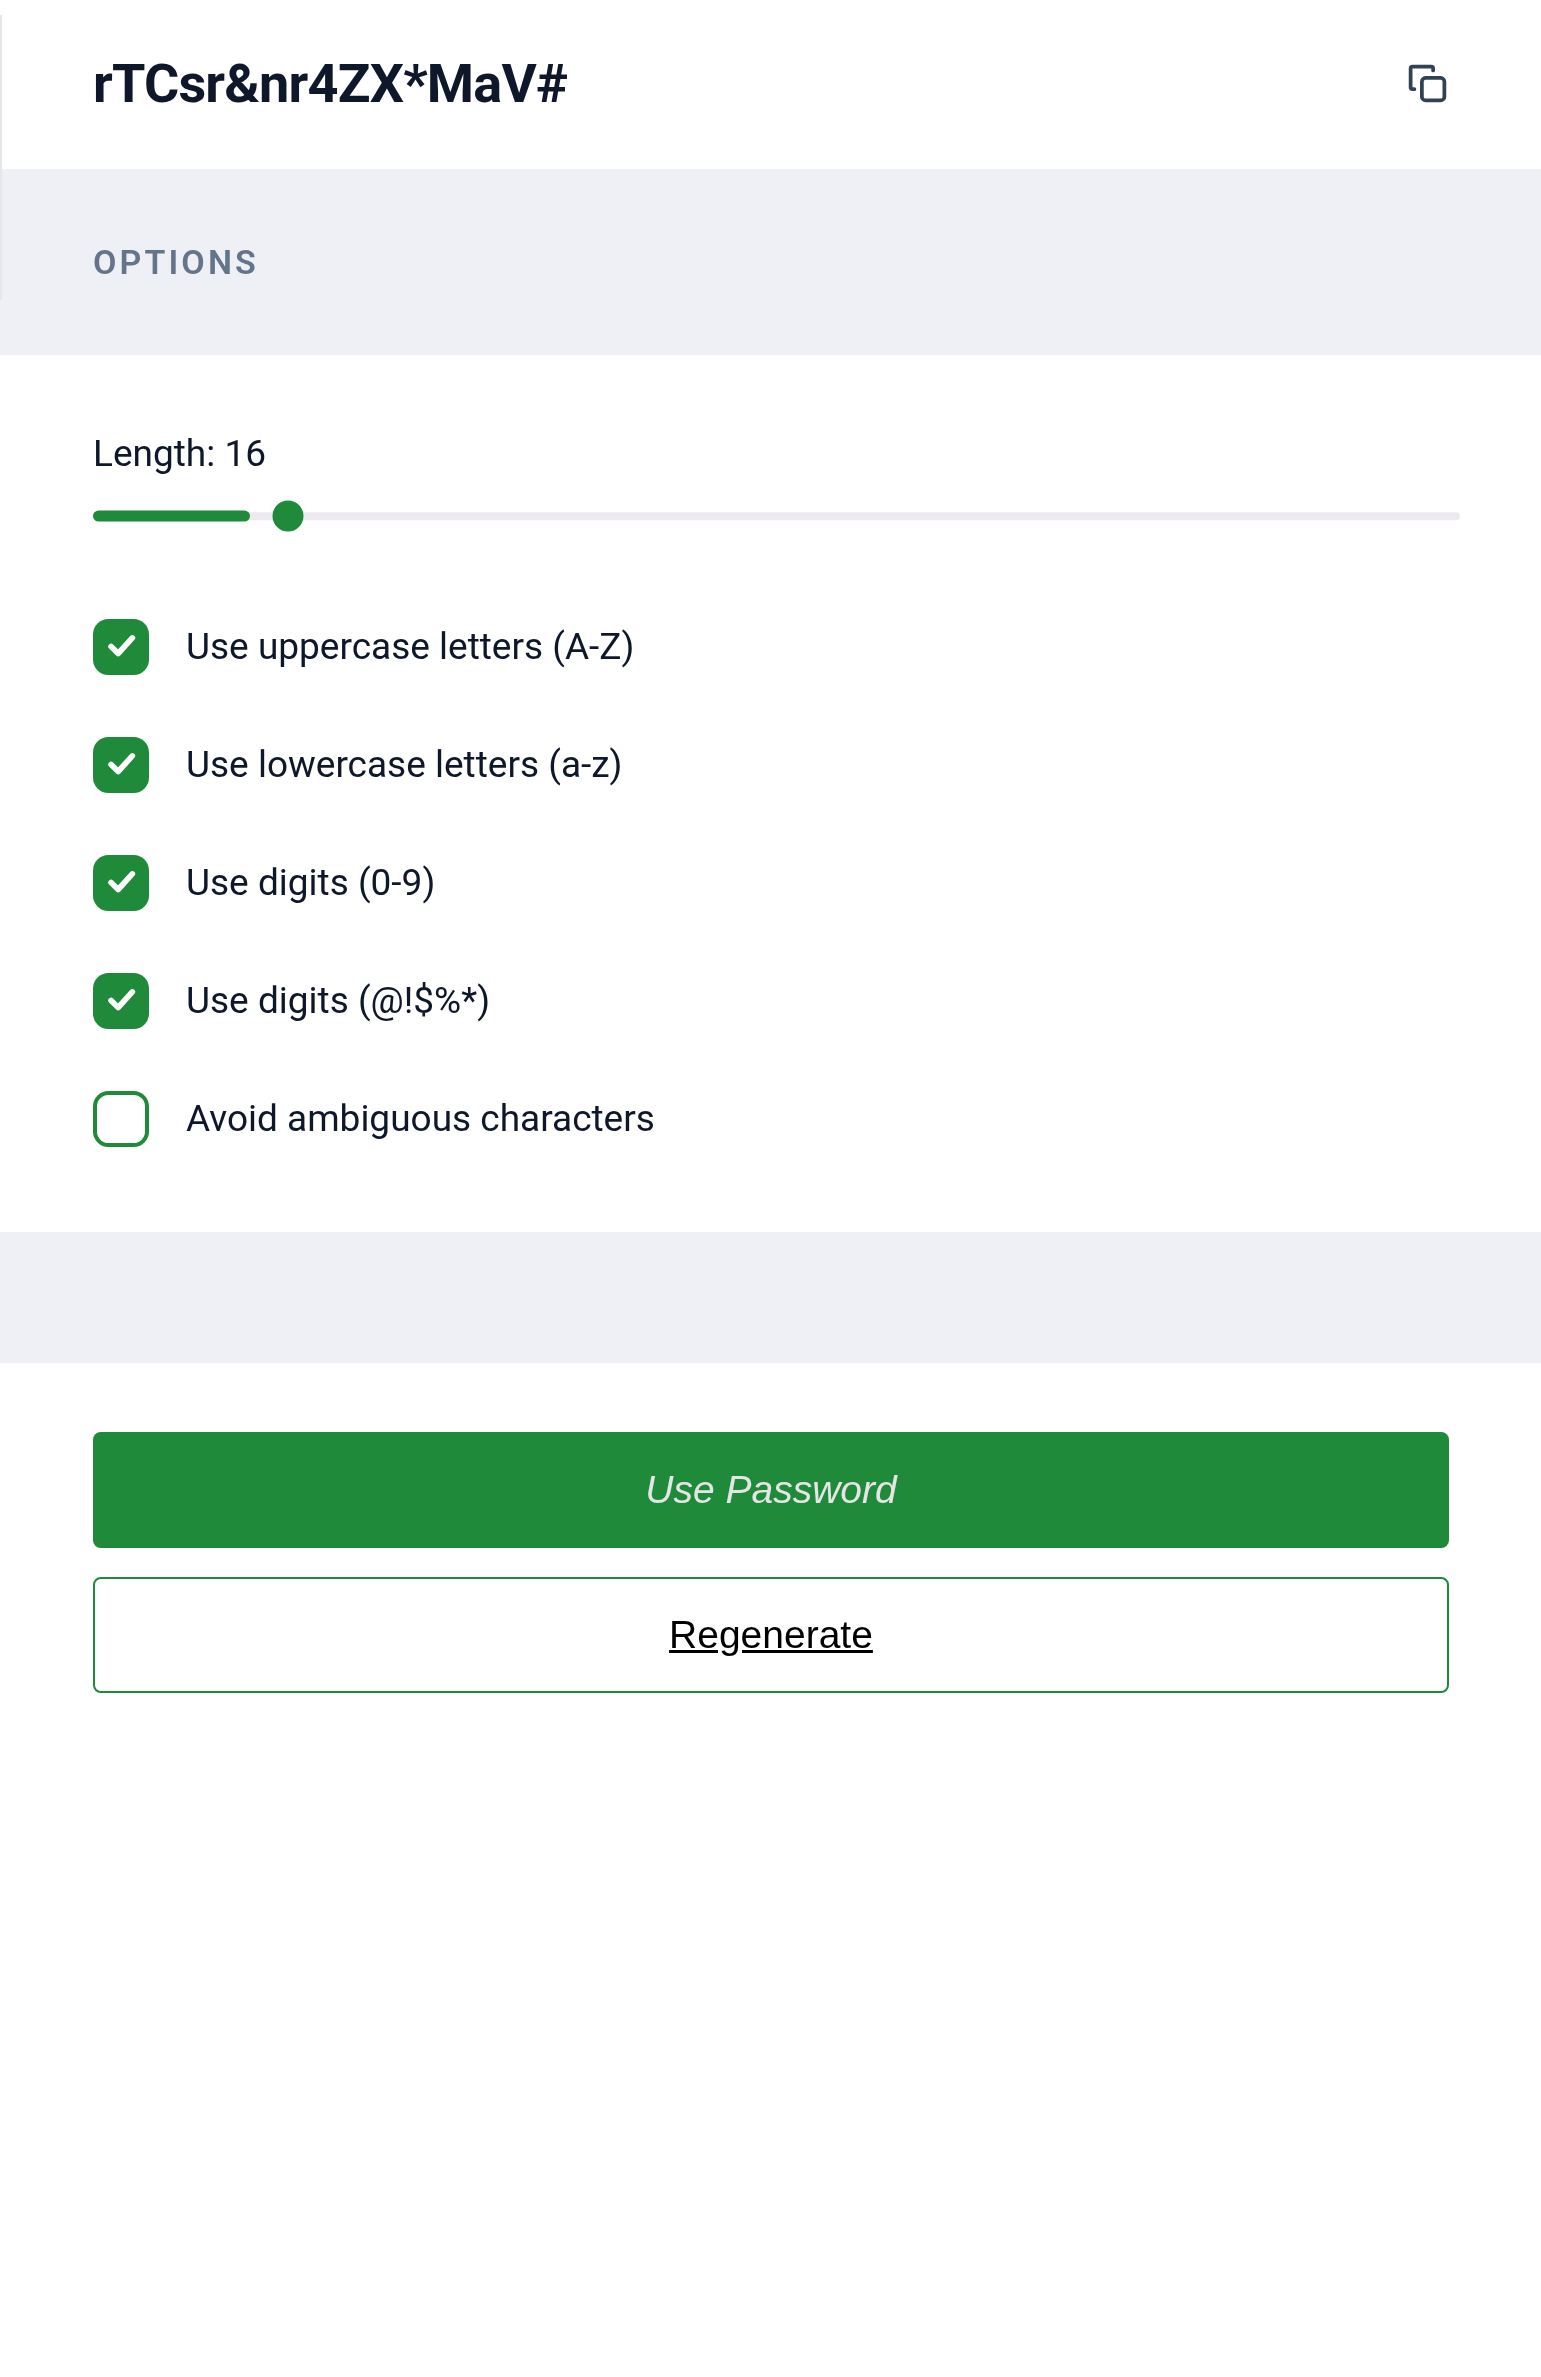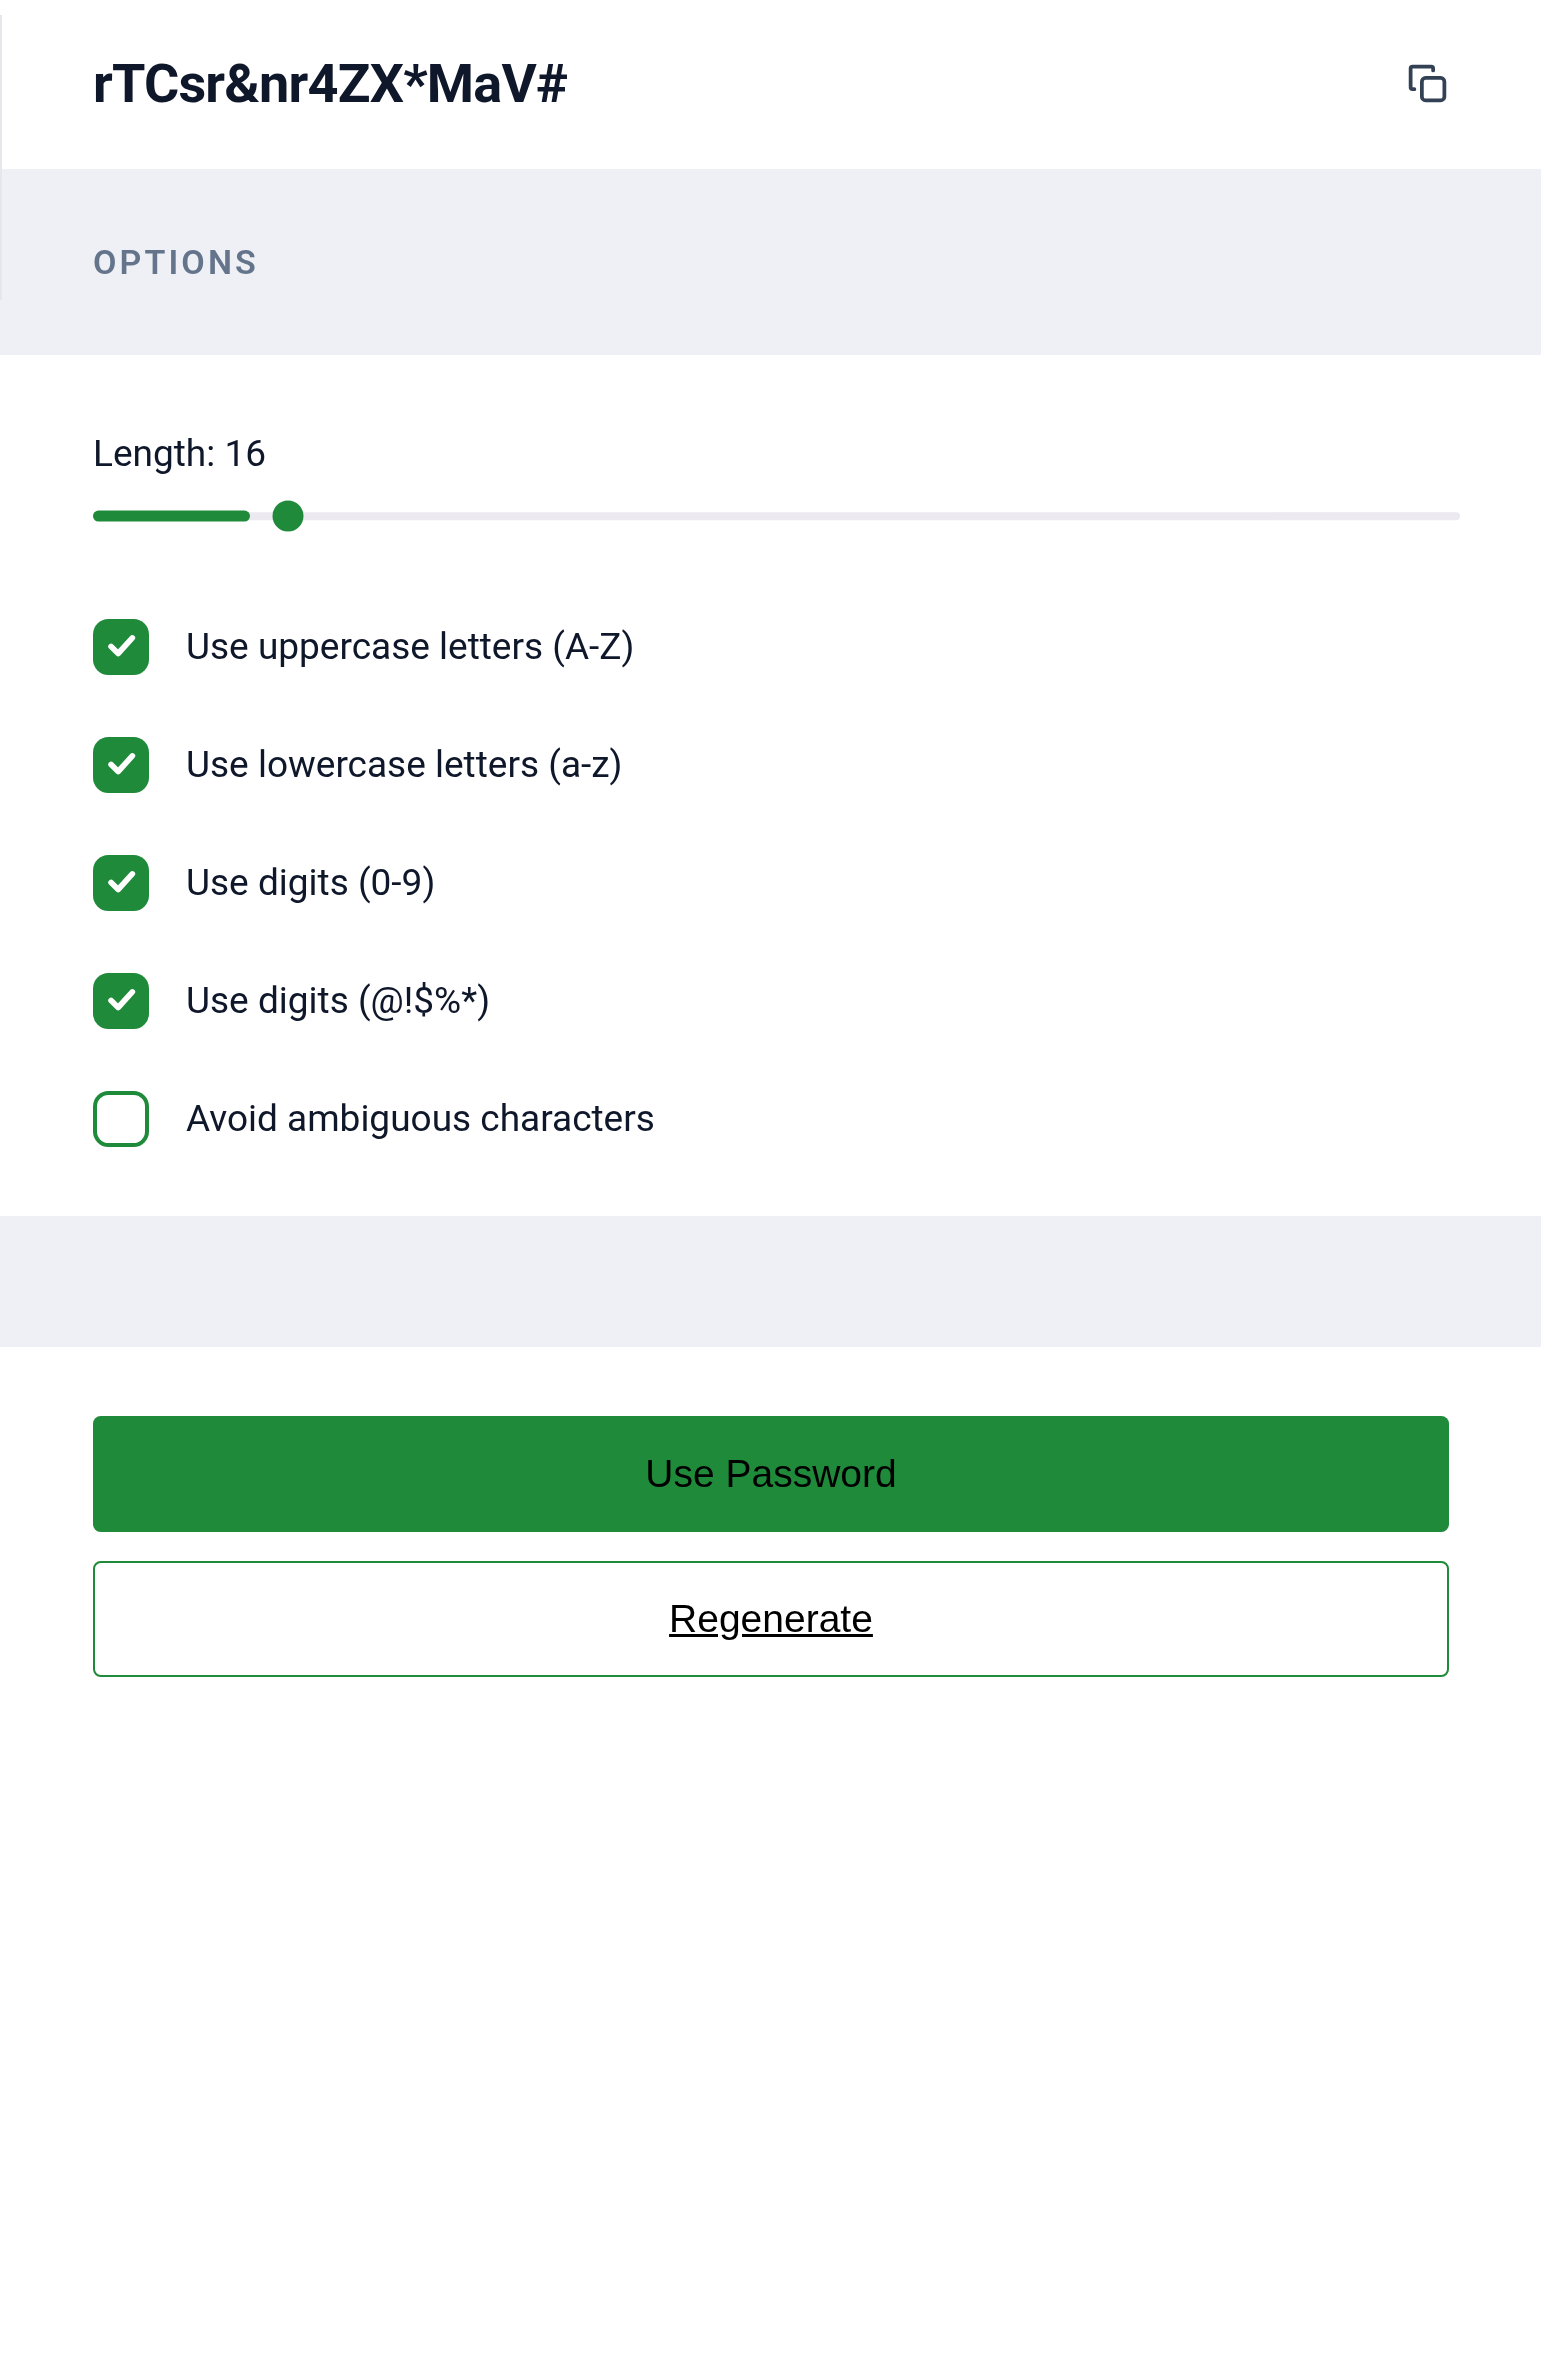--- a/index.html
+++ b/index.html
@@ -125,21 +125,21 @@
     }
 
     
     .check-row {
       display: flex;
       align-items: center;
       gap: 37px;
       margin-bottom: 62px;
     }
     .check-row:last-child {
-      margin-bottom: 0;
+      margin-bottom: 16px;
     }
     .checkbox {
       width: 56px;
       height: 56px;
       border-radius: 15.4px;
       display: flex;
       align-items: center;
       justify-content: center;
       flex-shrink: 0;
     }
@@ -176,21 +176,22 @@
       display: flex;
       align-items: center;
       justify-content: center;
       font-size: 39px;
       font-weight: 500;
       cursor: pointer;
       border: none;
     }
     .btn-primary {
       background: #1f8a3a;
-      color: #000000;
+      color: #e5e5e5;
+      font-style: italic;
     }
     .btn-secondary {
       background: #ffffff;
       color: #000000;
       border: 2.3px solid #1f8a3a;
       text-decoration: underline;
     }
   </style>
 </head>
 <body>

